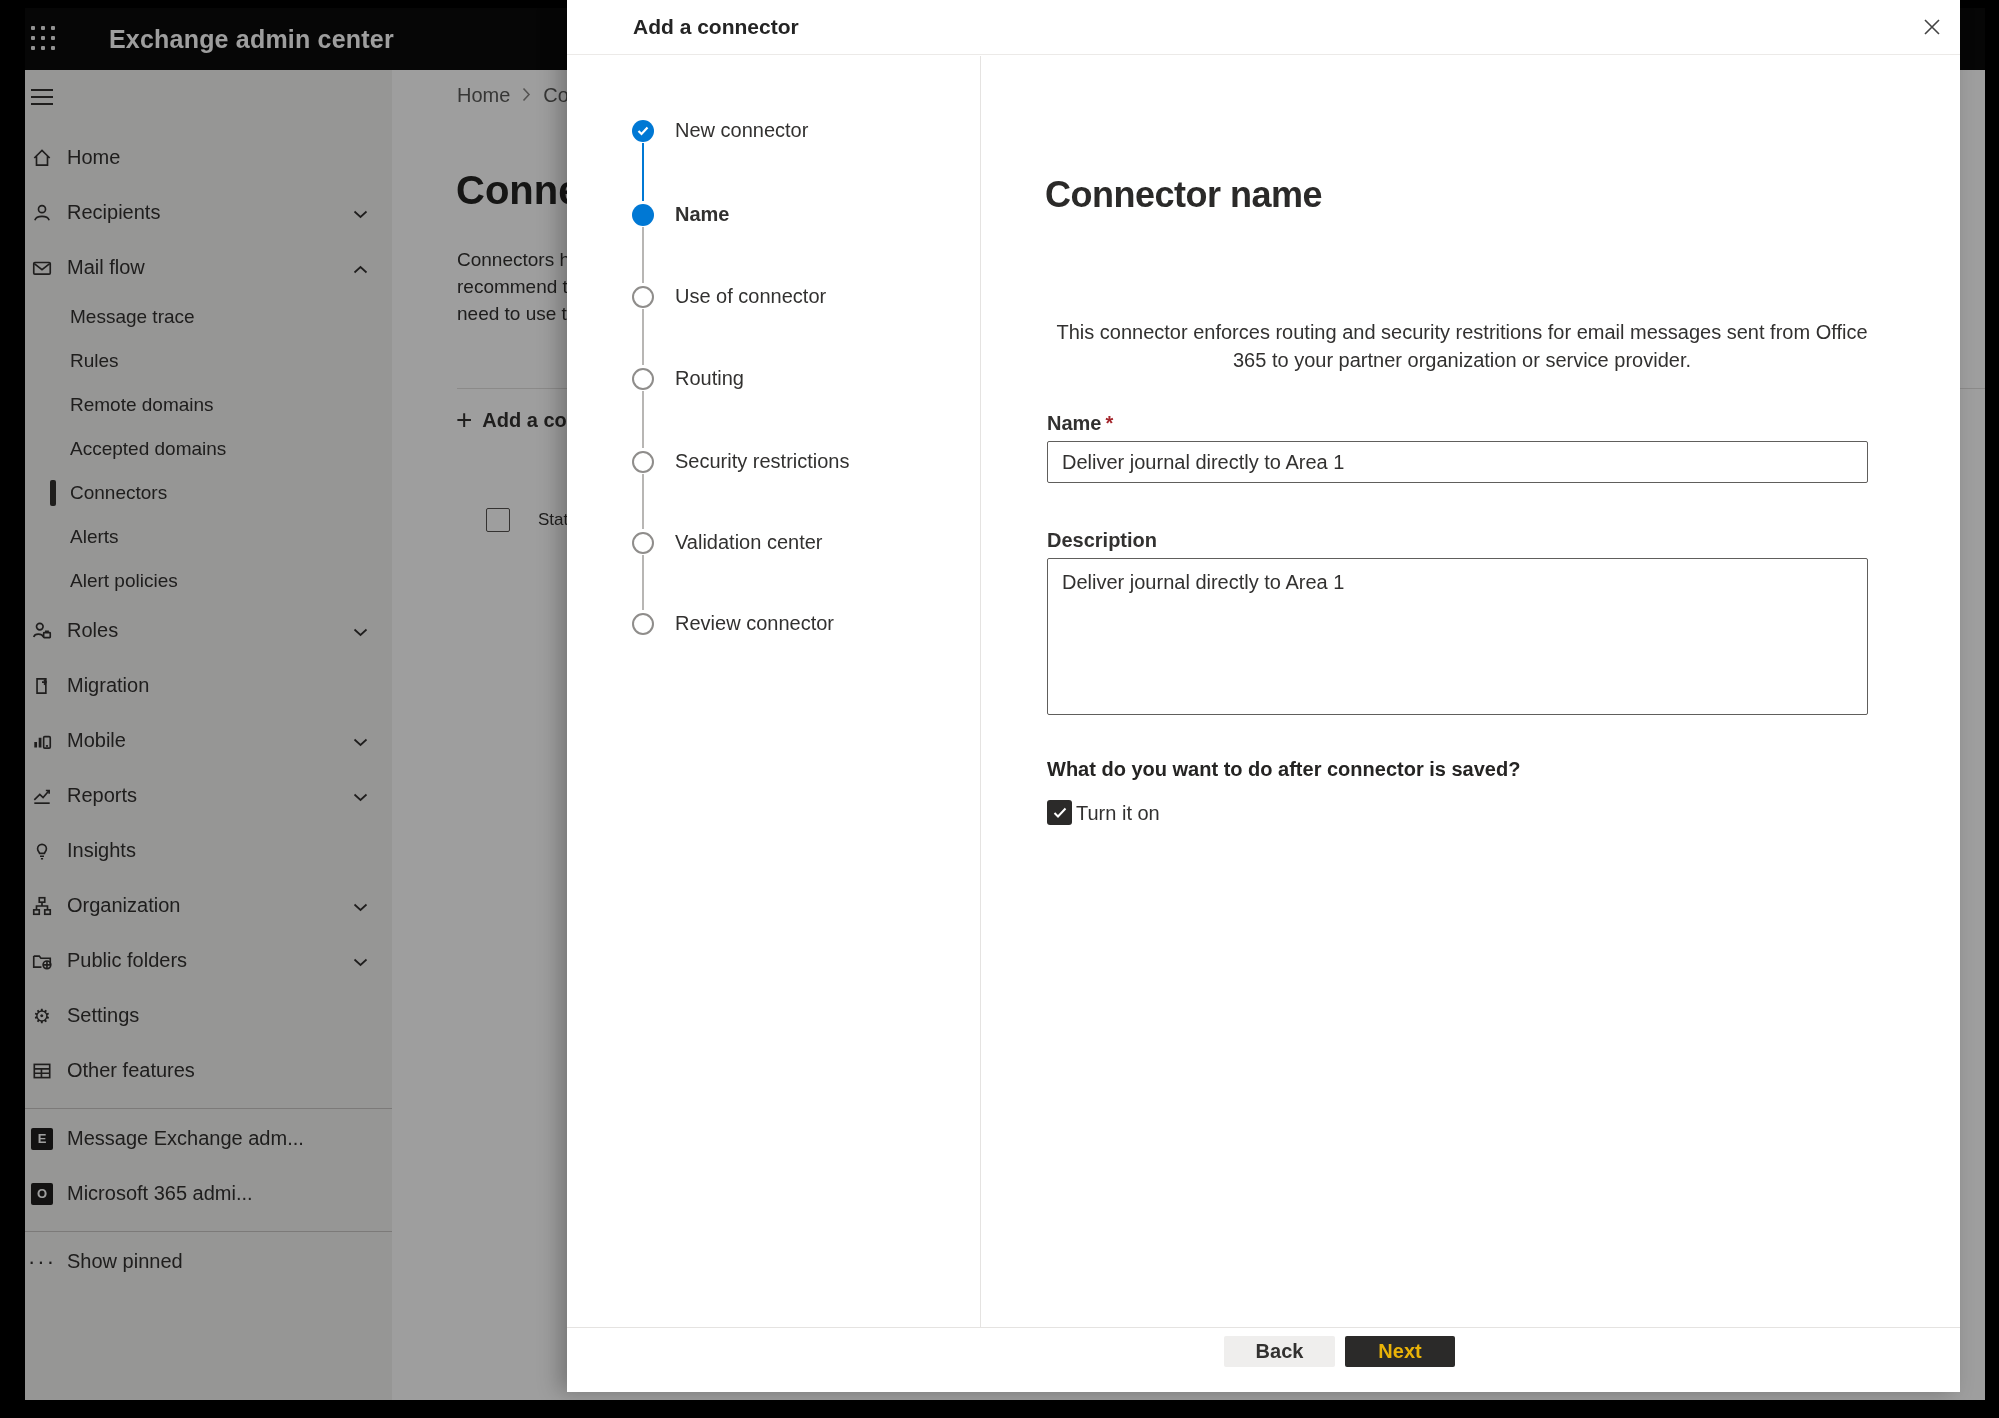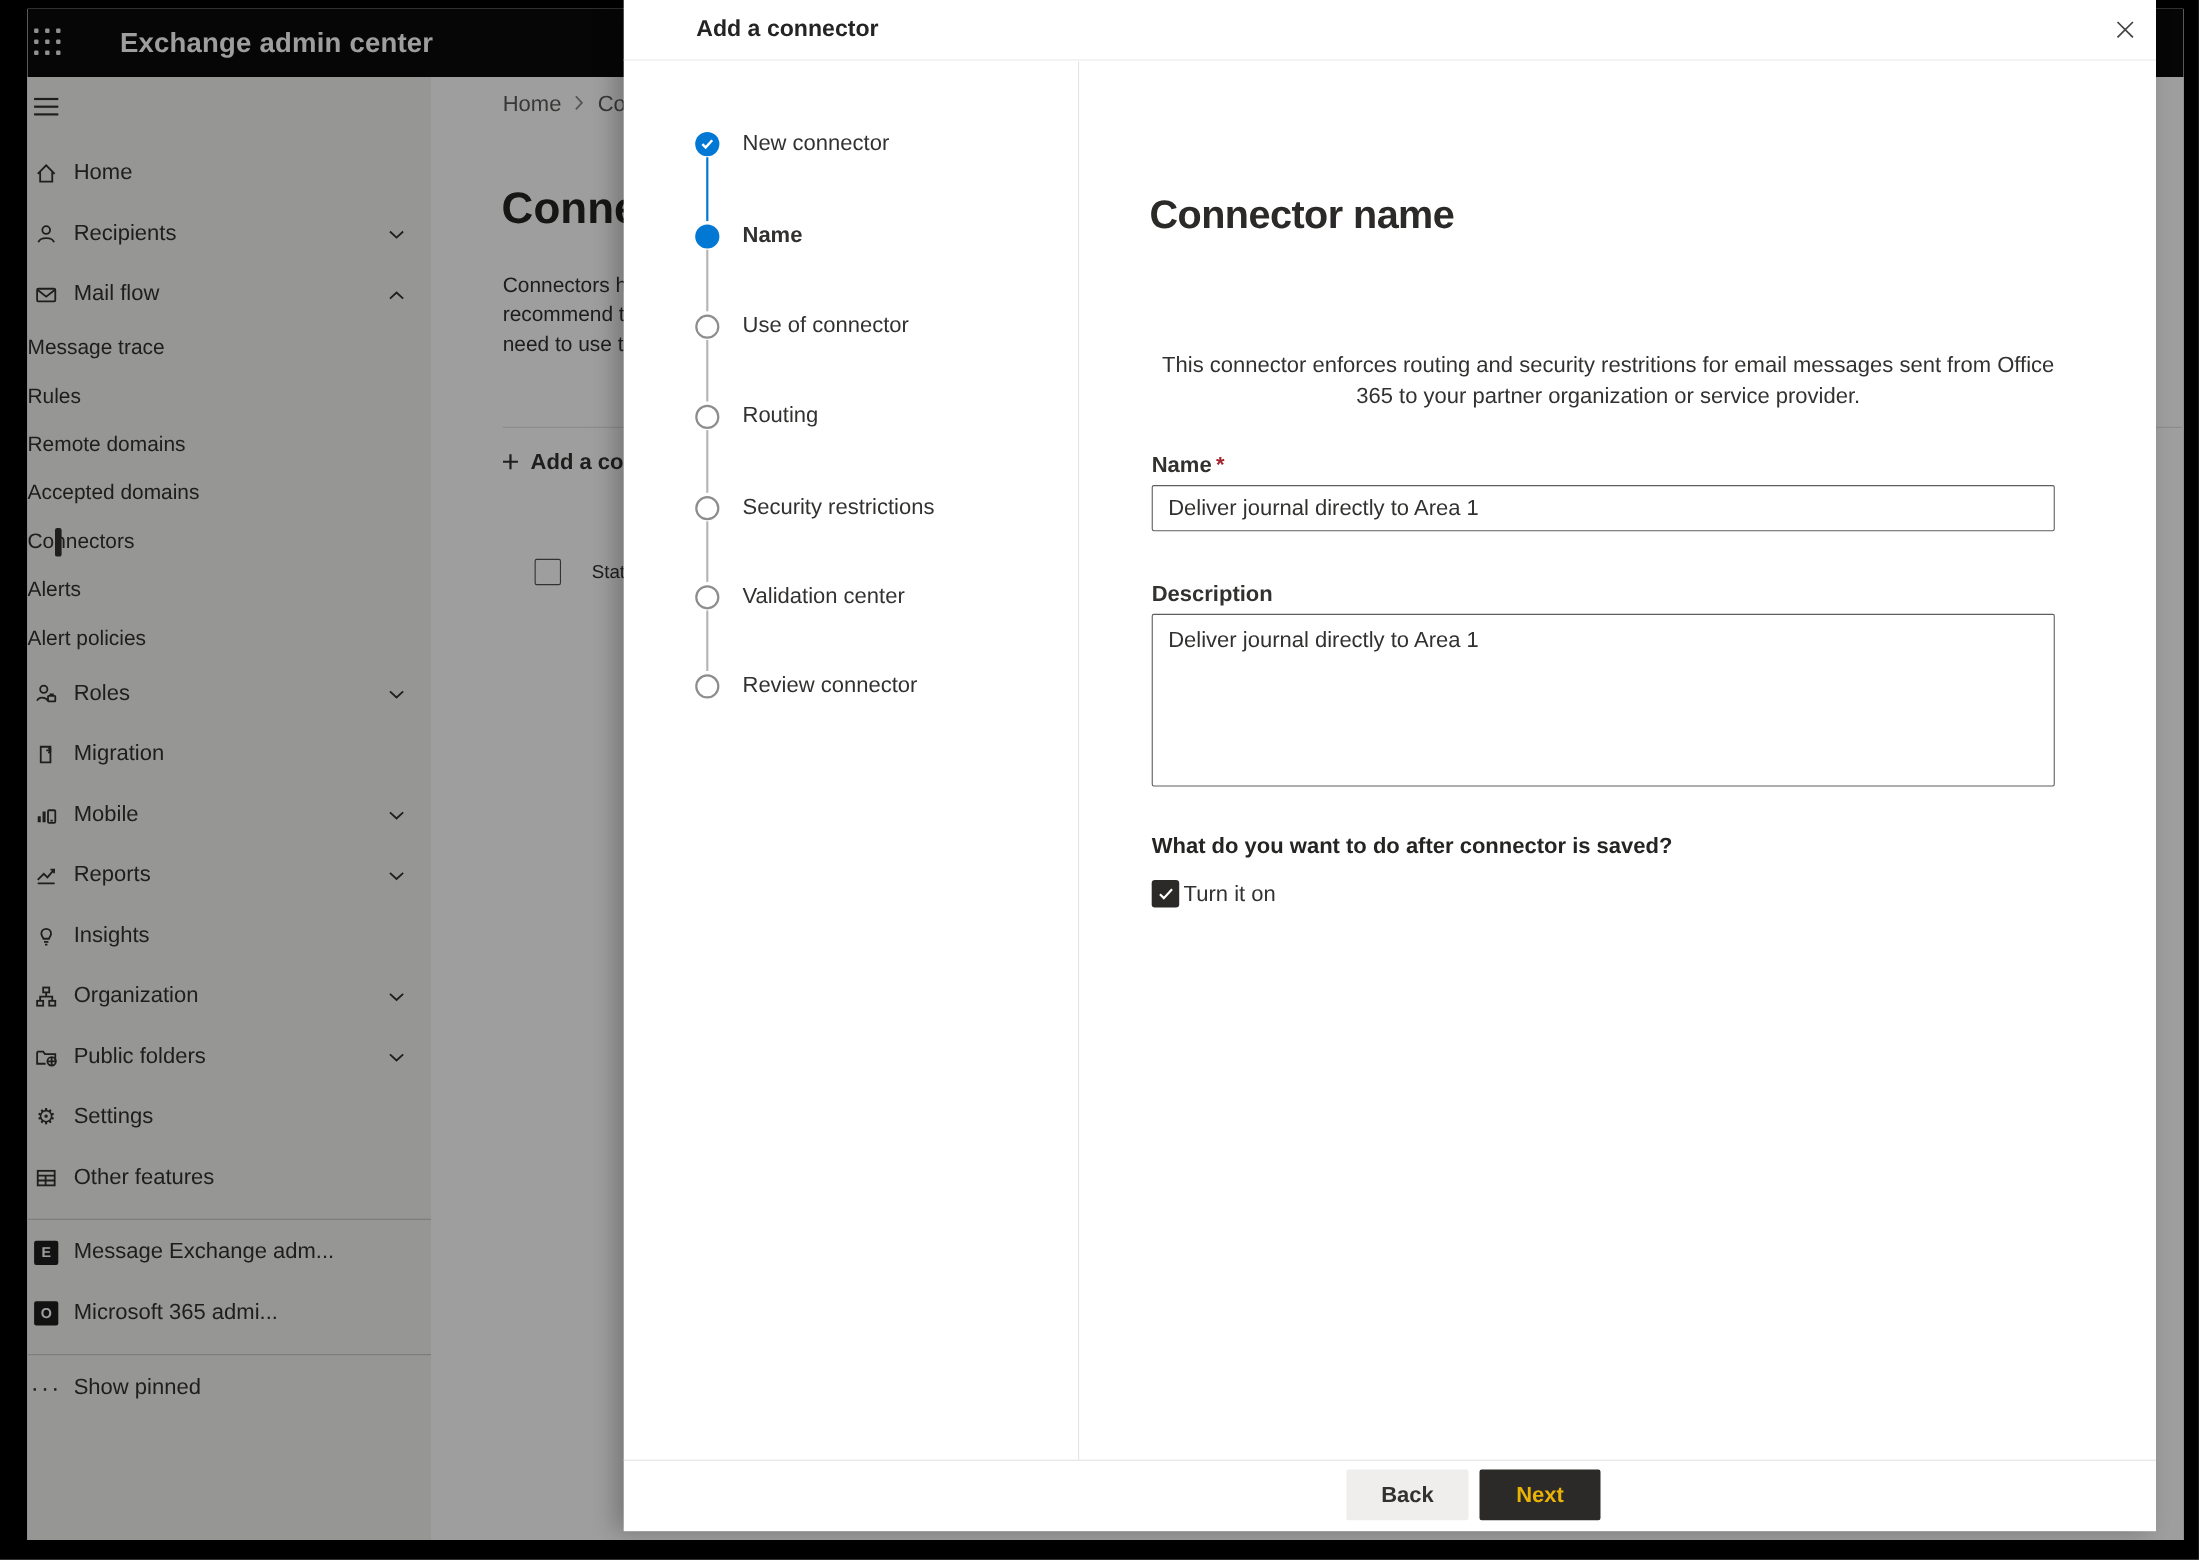--- a/index.html
+++ b/index.html
@@ -13,21 +13,21 @@
   .app-header { position:absolute; left:0; top:0; right:0; height:62px; background:#0a0a0a; display:flex; align-items:center; }
   .waffle { width:26px; height:26px; margin-left:6px; display:grid; grid-template-columns:repeat(3,1fr); gap:4px; cursor:pointer; }
   .waffle i { width:4px; height:4px; background:#eaeaea; border-radius:1px; }
   .app-title { color:#ffffff; font-size:25px; font-weight:600; margin-left:52px; letter-spacing:.2px; }
 
   
   .sidebar { position:absolute; left:0; top:62px; bottom:0; width:367px; background:#f3f2f1; }
   .side-row { height:55px; display:flex; align-items:center; padding-left:6px; font-size:20px; cursor:pointer; position:relative; }
   .side-row .ic { width:22px; height:22px; flex:0 0 22px; margin-right:14px; display:flex; align-items:center; justify-content:center; color:#323130; font-size:20px; }
   .side-row svg { stroke:#323130; fill:none; stroke-width:1.5; }
-  .side-sub { height:44px; display:flex; align-items:center; font-size:19px; cursor:pointer; position:relative; }
+  .side-sub { height:44px; display:flex; align-items:center; padding-left:45px; font-size:19px; cursor:pointer; position:relative; }
   .hamburger-row { height:54px; display:flex; align-items:center; padding-left:6px; margin-bottom:6px; }
   .hamb { width:22px; height:16px; display:flex; flex-direction:column; justify-content:space-between; cursor:pointer; }
   .hamb i { height:2px; background:#323130; }
   .chev { margin-left:auto; margin-right:24px; }
   .chev svg { stroke:#323130; stroke-width:1.7; fill:none; }
   .chev.up svg { transform:rotate(180deg); }
   .sel-bar { position:absolute; left:25px; top:9px; width:6px; height:26px; background:#323130; border-radius:2px; }
   .side-div { height:1px; background:#c8c6c4; margin:10px 0 2px 0; }
   .logo-box { width:22px; height:22px; background:#1f1e1d; border-radius:2px; color:#fff; font-size:13px; font-weight:700; display:flex; align-items:center; justify-content:center; }
   .dots { font-size:22px; letter-spacing:2px; color:#323130; line-height:10px; }
@@ -76,21 +76,21 @@
   .name-input { position:absolute; left:65px; top:385px; width:821px; height:42px; border:1px solid #605e5c; border-radius:2px; font-size:20px; color:#323130; padding:0 14px; font-family:inherit; background:#fff; outline:none; }
   .desc-area { position:absolute; left:65px; top:502px; width:821px; height:157px; border:1px solid #605e5c; border-radius:2px; font-size:20px; color:#323130; padding:10px 14px; font-family:inherit; background:#fff; resize:none; outline:none; line-height:26px; }
   .question { position:absolute; left:65px; top:702px; font-size:20px; font-weight:700; color:#252423; }
   .check-row { position:absolute; left:65px; top:744px; display:flex; align-items:flex-end; gap:4px; cursor:pointer; }
   .checkbox { width:25px; height:25px; background:#2b2a29; border-radius:3px; display:flex; align-items:center; justify-content:center; }
   .checkbox svg { stroke:#fff; stroke-width:2; fill:none; }
   .check-label { font-size:20px; color:#323130; }
 
   
   .modal-footer { position:absolute; left:0; right:0; bottom:0; height:65px; border-top:1px solid #e5e3e1; }
-  .btn { position:absolute; top:8px; height:46px; border:none; border-radius:2px; font-size:20px; font-weight:600; font-family:inherit; cursor:pointer; }
+  .btn { position:absolute; top:8px; height:31px; border:none; border-radius:2px; font-size:20px; font-weight:600; font-family:inherit; cursor:pointer; }
   .btn-back { left:657px; width:111px; background:#efeeed; color:#323130; }
   .btn-next { left:778px; width:110px; background:#2b2a29; color:#eab308; }
 </style>
 </head>
 <body>
 
 <div class="screen">
 
   <div class="app-header">
     <div class="waffle">

